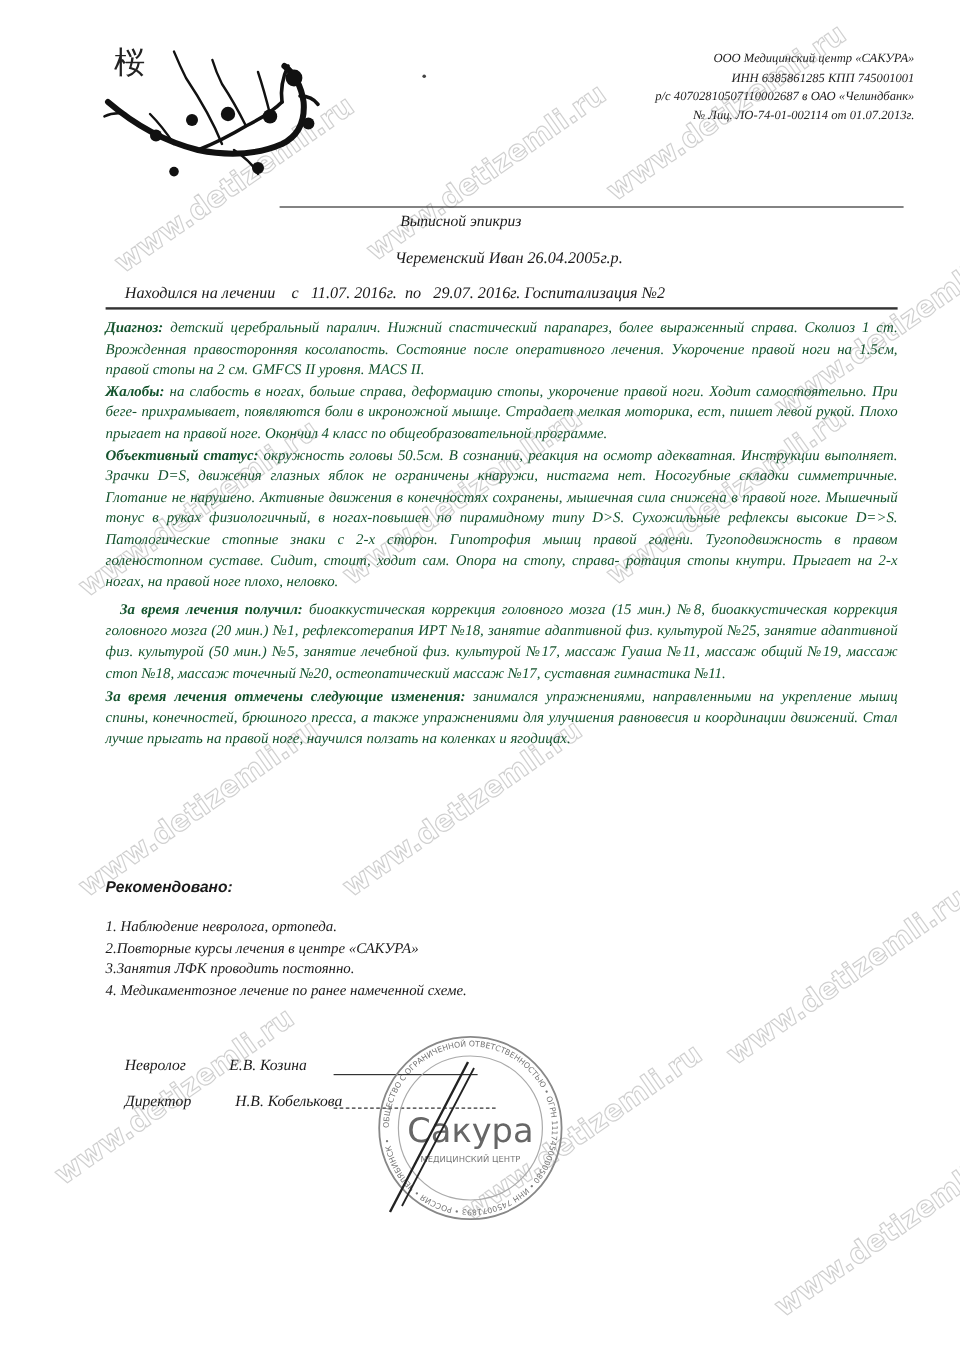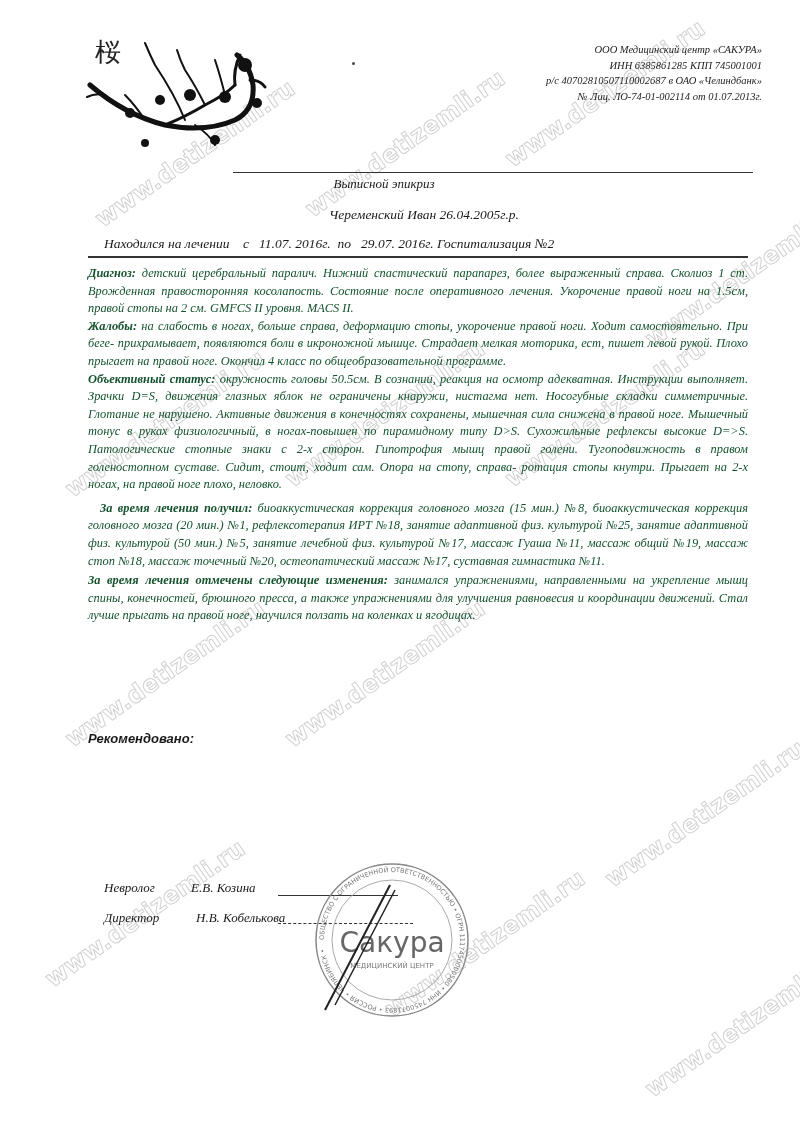--- a/index.html
+++ b/index.html
@@ -90,20 +90,26 @@
 
   <div class="body" style="top:265px;">
     <p class="sec"><b>Диагноз:</b><span> детский церебральный паралич. Нижний спастический парапарез, более выраженный справа. Сколиоз 1 ст. Врожденная правосторонняя косолапость. Состояние после оперативного лечения. Укорочение правой ноги на 1.5см, правой стопы на 2 см. GMFCS II уровня. MACS II.</span></p>
     <p class="sec"><b>Жалобы:</b><span> на слабость в ногах, больше справа, деформацию стопы, укорочение правой ноги. Ходит самостоятельно. При беге- прихрамывает, появляются боли в икроножной мышце. Страдает мелкая моторика, ест, пишет левой рукой. Плохо прыгает на правой ноге. Окончил 4 класс по общеобразовательной программе.</span></p>
     <p class="sec"><b>Объективный статус:</b><span> окружность головы 50.5см. В сознании, реакция на осмотр адекватная. Инструкции выполняет. Зрачки D=S, движения глазных яблок не ограничены кнаружи, нистагма нет. Носогубные складки симметричные. Глотание не нарушено. Активные движения в конечностях сохранены, мышечная сила снижена в правой ноге. Мышечный тонус в руках физиологичный, в ногах-повышен по пирамидному типу D&gt;S. Сухожильные рефлексы высокие D=&gt;S. Патологические стопные знаки с 2-х сторон. Гипотрофия мышц правой голени. Тугоподвижность в правом голеностопном суставе. Сидит, стоит, ходит сам. Опора на стопу, справа- ротация стопы кнутри. Прыгает на 2-х ногах, на правой ноге плохо, неловко.</span></p>
     <p class="sec" style="text-indent:12px;margin-top:6px;"><b>За время лечения получил:</b><span> биоаккустическая коррекция головного мозга (15 мин.) №8, биоаккустическая коррекция головного мозга (20 мин.) №1, рефлексотерапия ИРТ №18, занятие адаптивной физ. культурой №25, занятие адаптивной физ. культурой (50 мин.) №5, занятие лечебной физ. культурой №17, массаж Гуаша №11, массаж общий №19, массаж стоп №18, массаж точечный №20, остеопатический массаж №17, суставная гимнастика №11.</span></p>
     <p class="sec" style="margin-top:2px;"><b>За время лечения отмечены следующие  изменения:</b><span> занимался упражнениями, направленными на укрепление мышц спины, конечностей, брюшного пресса, а также упражнениями для улучшения равновесия и координации движений. Стал лучше прыгать на правой ноге, научился ползать на коленках и ягодицах.</span></p>
   </div>
 
   <div class="rec">Рекомендовано:</div>
+  <div class="list">
+    <div>1. Наблюдение невролога, ортопеда.</div>
+    <div>2.Повторные курсы лечения в центре «САКУРА»</div>
+    <div>3.Занятия  ЛФК проводить  постоянно.</div>
+    <div>4. Медикаментозное лечение по ранее намеченной схеме.</div>
+  </div>
 
   <div class="sig" style="left:88px;top:880px;">Невролог</div>
   <div class="sig" style="left:175px;top:880px;text-align:right;">Е.В. Козина</div>
   <div class="rule" style="left:278px;top:895px;width:120px;"></div>
   <div class="sig" style="left:88px;top:910px;">Директор</div>
   <div class="sig" style="left:180px;top:910px;">Н.В. Кобелькова</div>
   <div class="rule" style="left:278px;top:923px;width:135px;border-top-style:dashed;"></div>
 
   <div class="stamp">
     <svg width="175" height="160" viewBox="0 0 175 160">

